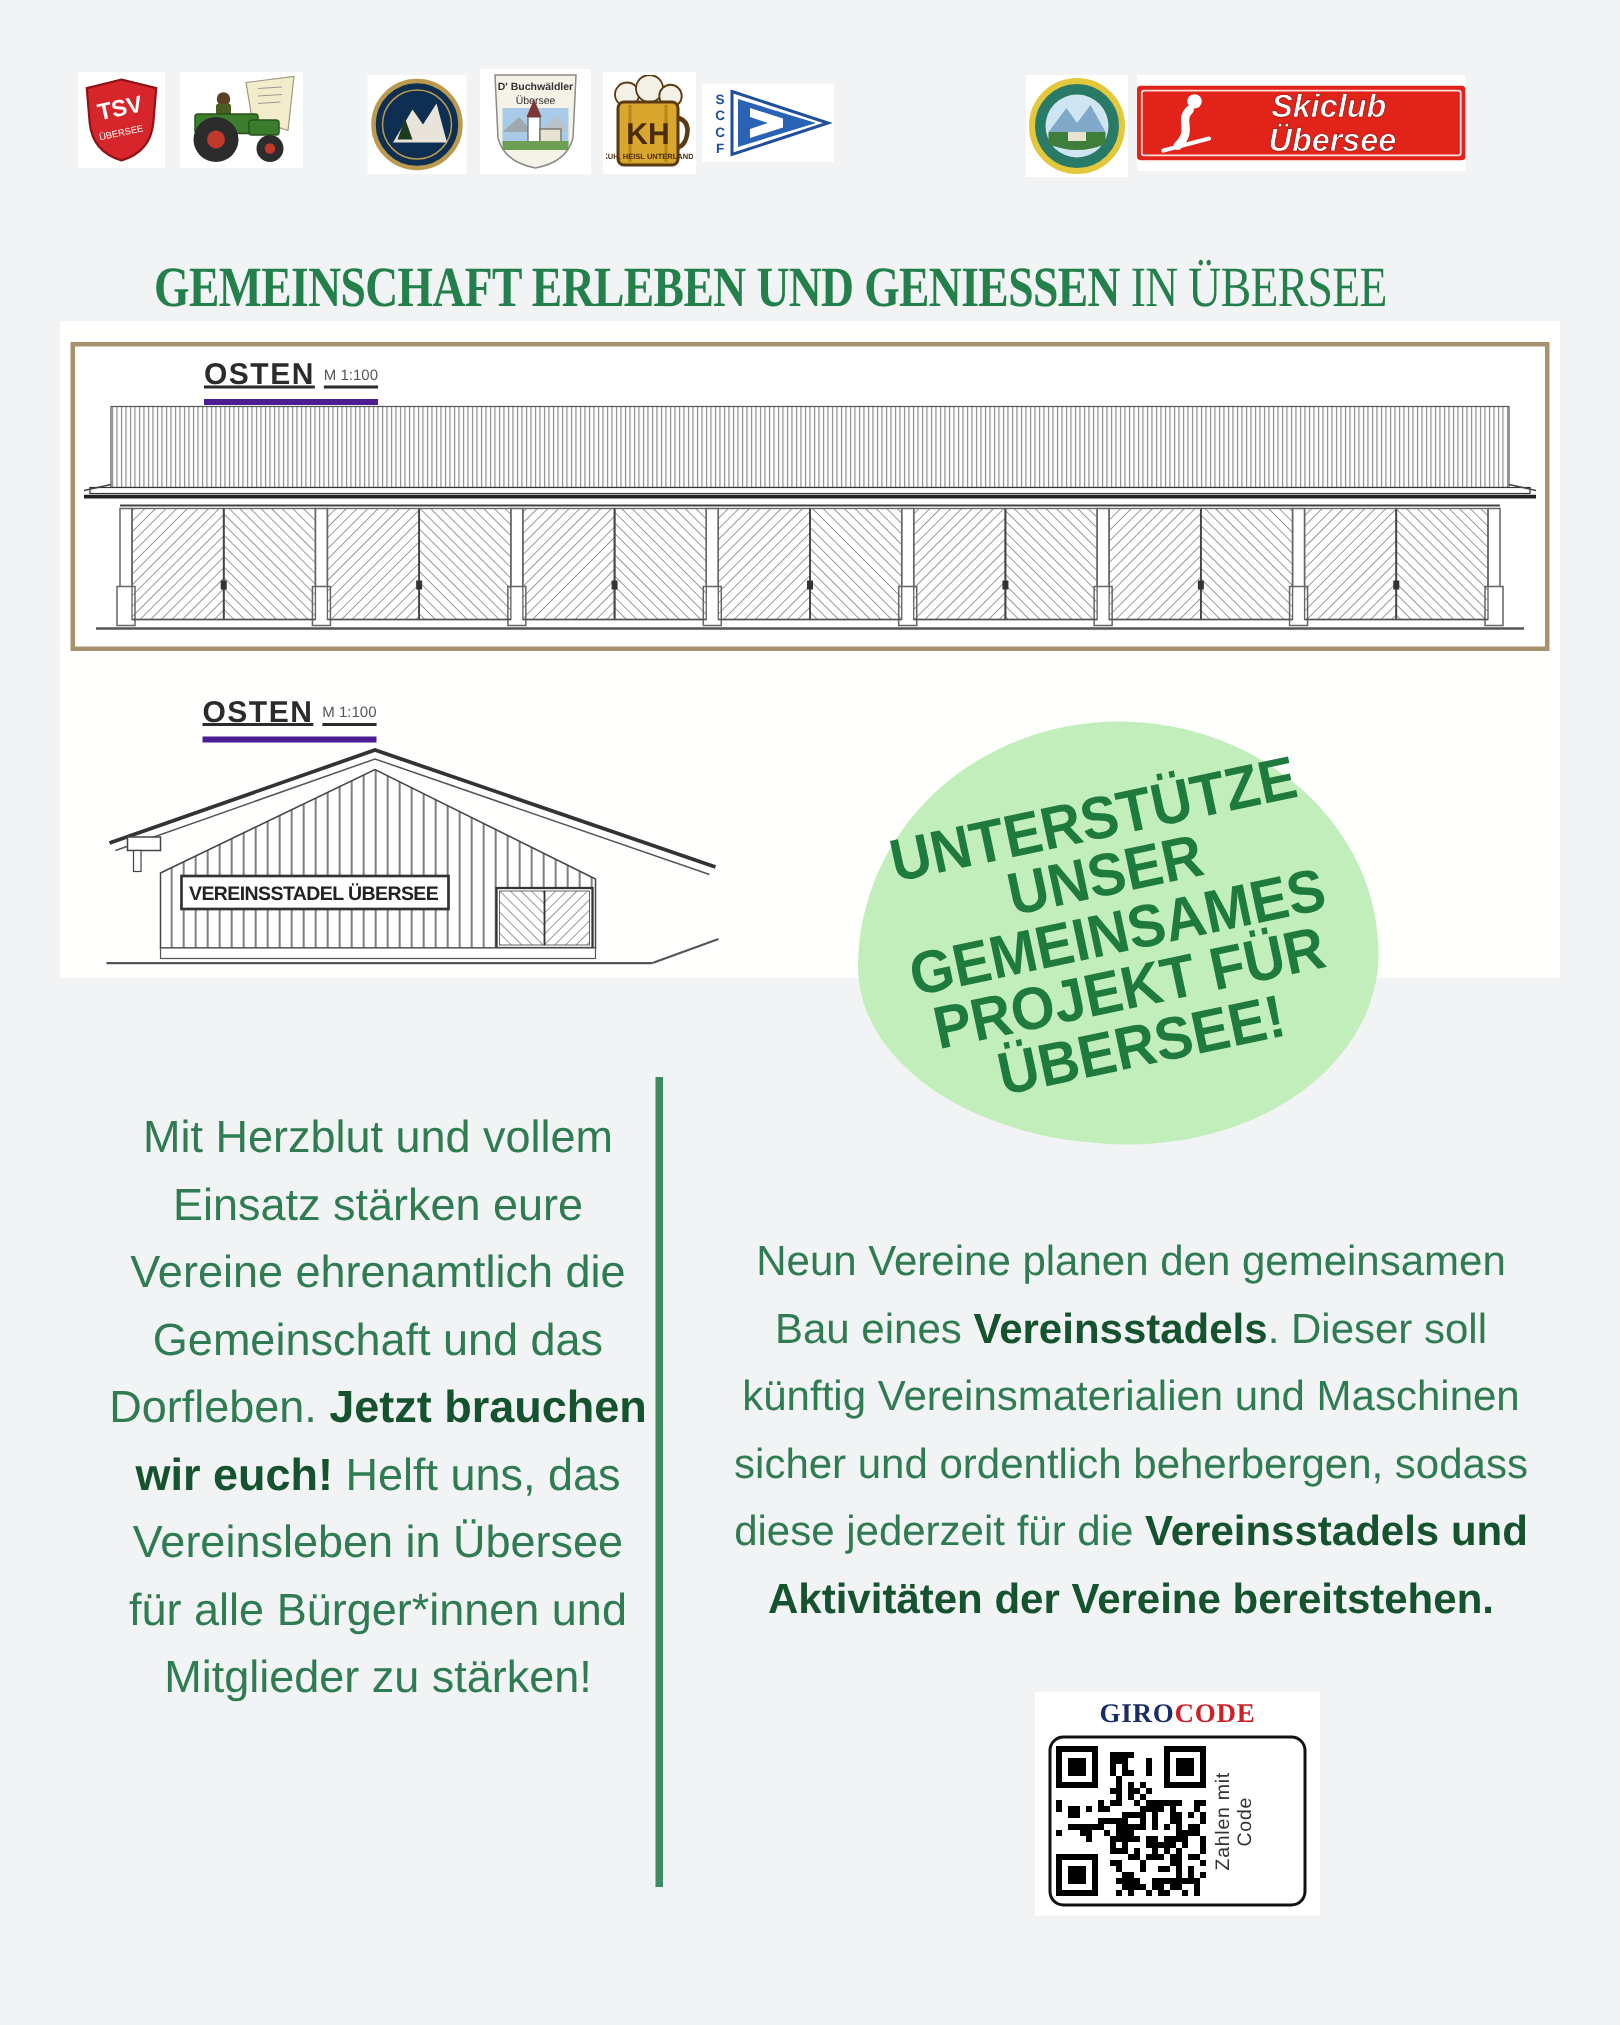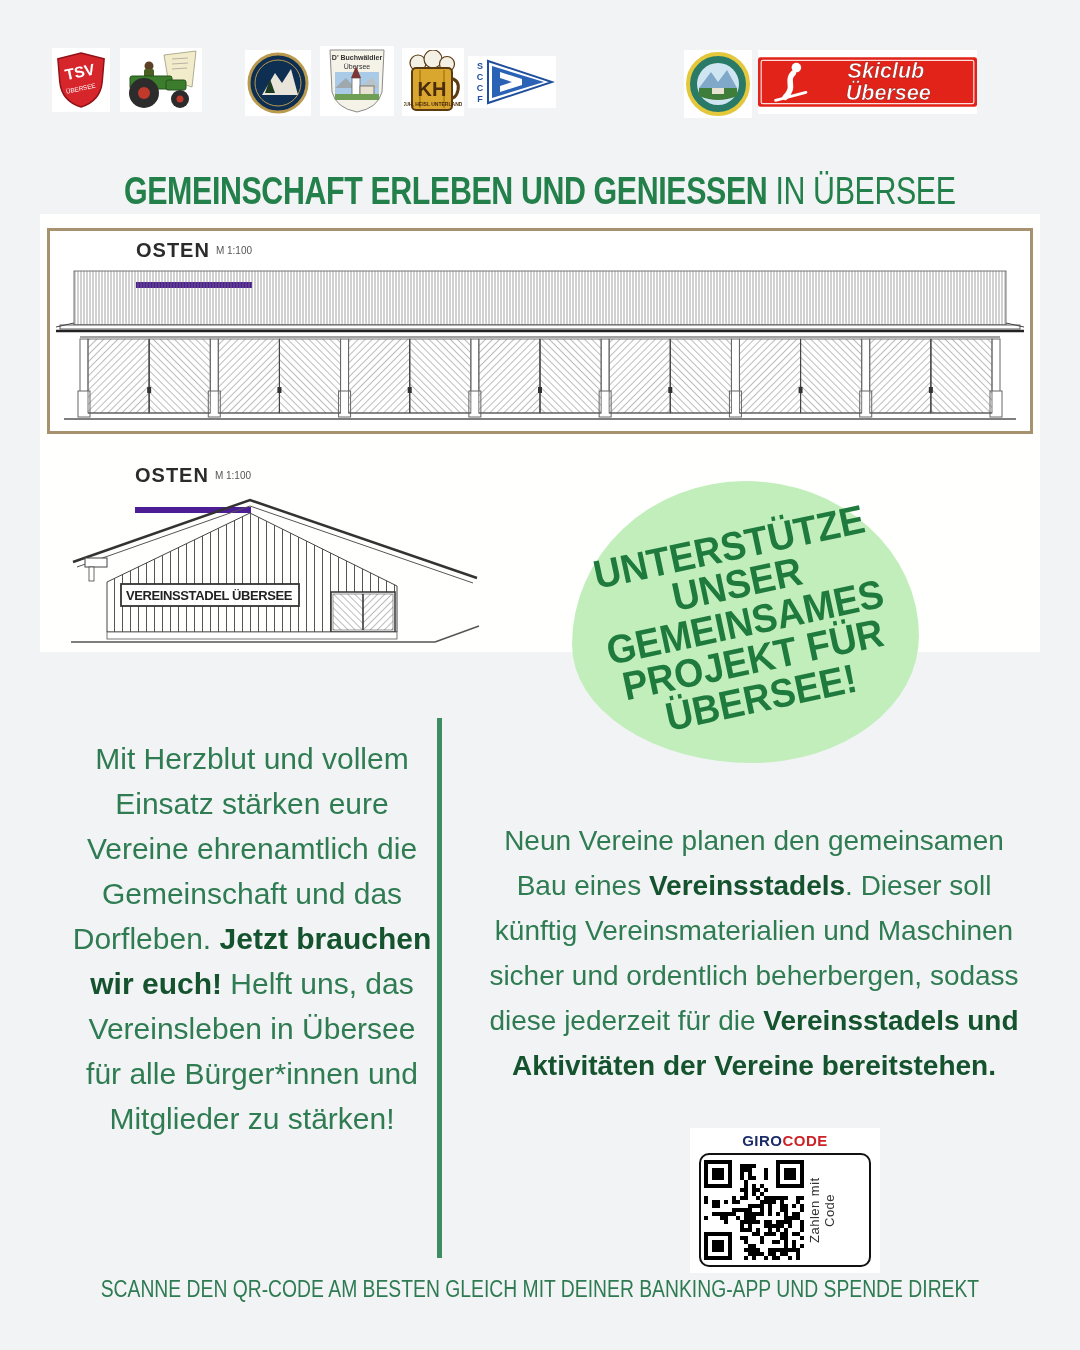--- a/index.html
+++ b/index.html
@@ -3,50 +3,50 @@
 <meta charset="utf-8">
 <style>
   html,body{margin:0;padding:0;}
   body{font-family:"Liberation Sans",sans-serif;}
   .page{position:relative;width:1080px;height:1350px;background:#f1f3f4;overflow:hidden;}
 
   
   .logo-tile{position:absolute;background:#fff;display:flex;align-items:center;justify-content:center;}
 
   
-  .headline{position:absolute;top:170px;left:0;width:1080px;text-align:center;white-space:nowrap;}
+  .headline{position:absolute;top:170px;left:0;width:1080px;text-align:left;white-space:nowrap;font-family:Liberation Serif, serif;}
   .headline .squeeze{display:inline-block;transform:scaleX(0.80);transform-origin:center;font-size:38px;color:#23804b;letter-spacing:-0.5px;}
   .headline .h-bold{font-weight:700;}
   .headline .h-reg{font-weight:400;}
 
   
   .white-panel{position:absolute;left:40px;top:214px;width:1000px;height:438px;background:#fffffe;}
   .osten-frame{position:absolute;left:7px;top:14px;width:980px;height:200px;border:3px solid #a8916f;background:#fff;}
-  .draw-label{position:absolute;font-weight:700;font-size:20px;color:#2b2b2b;letter-spacing:1px;border-bottom:6px solid #4c1d95;padding-bottom:20px;}
+  .draw-label{position:absolute;font-weight:700;font-size:20px;color:#2b2b2b;letter-spacing:1px;border-bottom:4px solid #4c1d95;padding-bottom:4px;text-decoration:underline;}
   .draw-scale{font-weight:400;font-size:10px;color:#555;letter-spacing:0;border:none;margin-left:6px;vertical-align:3px;}
   .osten-label{left:86px;top:8px;}
   .norden-label{left:95px;top:250px;}
   .osten-svg{position:absolute;left:0;top:34px;width:974px;height:162px;}
   .norden-svg{position:absolute;left:25px;top:282px;width:420px;height:152px;}
 
   
   .blob{position:absolute;left:572px;top:481px;width:347px;height:282px;background:#c2eebc;
         border-radius:50% 50% 48% 52% / 58% 55% 45% 42%;
         display:flex;align-items:center;justify-content:center;}
   .blob-text{transform:rotate(-12deg) scaleX(0.94);text-align:center;font-weight:700;font-size:40px;line-height:0.96;color:#1e7a3d;letter-spacing:0;}
 
   
   .divider{position:absolute;left:437px;top:718px;width:5px;height:540px;background:#3e8c61;}
   .left-col{position:absolute;left:68px;top:736px;width:368px;text-align:center;font-size:30px;line-height:45px;color:#2f7c52;}
   .right-col{position:absolute;left:478px;top:818px;width:552px;text-align:center;font-size:28px;line-height:45px;color:#2f7c52;}
   .seg-bold{font-weight:700;color:#14532d;}
 
   
   .giro-card{position:absolute;left:690px;top:1128px;width:190px;background:#fff;padding:4px 0 6px 0;text-align:center;}
-  .giro-title{font-size:15px;font-weight:800;letter-spacing:0.5px;}
+  .giro-title{font-size:18px;font-weight:800;letter-spacing:0.5px;font-family:Liberation Serif, serif;}
   .giro-title .giro{color:#1b2d69;}
   .giro-title .code{color:#cc2127;}
   .giro-frame{margin:4px auto 0 auto;width:162px;border:2.5px solid #111;border-radius:10px;padding:5px 3px;display:flex;align-items:center;gap:3px;}
   .qr-side-text{writing-mode:vertical-rl;transform:rotate(180deg);font-size:13px;color:#333;height:100px;letter-spacing:0.5px;}
 
   
   .footer{position:absolute;left:0;top:1276px;width:1080px;text-align:center;white-space:nowrap;}
   .footer .squeeze{display:inline-block;transform:scaleX(0.84);transform-origin:center;font-size:23px;color:#2e7b52;letter-spacing:0;}
 
   svg text{font-family:"Liberation Sans",sans-serif;}
@@ -490,17 +490,14 @@
           <rect x="76" y="4" width="20" height="20" fill="#fff"></rect>
           <rect x="80" y="8" width="12" height="12" fill="#000"></rect>
           <rect x="0" y="72" width="28" height="28" fill="#000"></rect>
           <rect x="4" y="76" width="20" height="20" fill="#fff"></rect>
           <rect x="8" y="80" width="12" height="12" fill="#000"></rect>
         </svg>
       <div class="qr-side-text">Zahlen mit Code</div>
     </div>
   </div>
 
-  <div class="footer">
-    <span class="squeeze">SCANNE DEN  QR-CODE AM BESTEN GLEICH MIT DEINER BANKING-APP UND SPENDE DIREKT</span>
-  </div>
 
 </div>
 
 </body></html>

